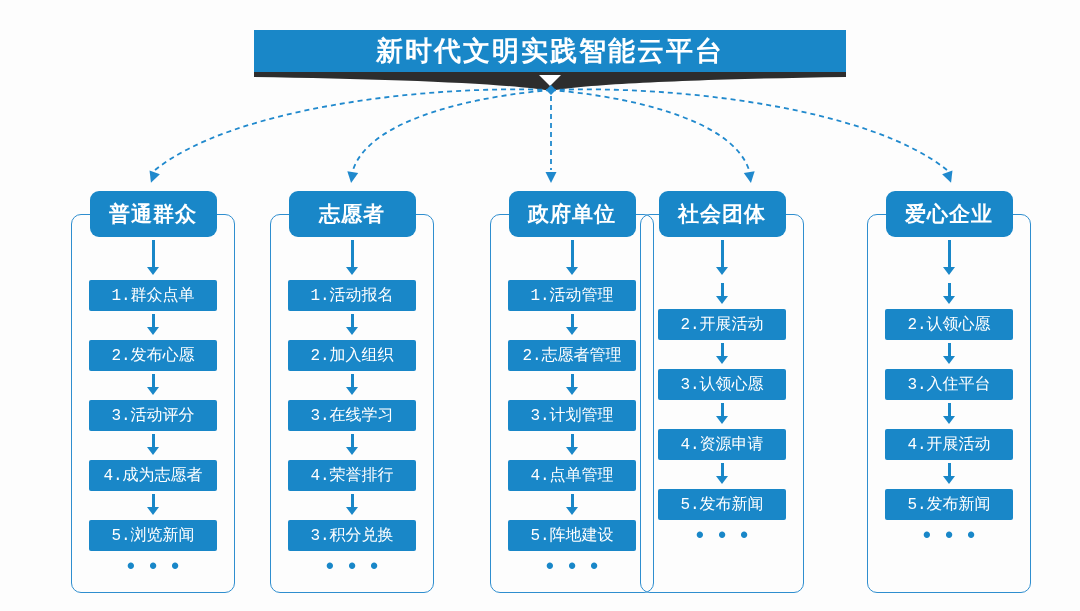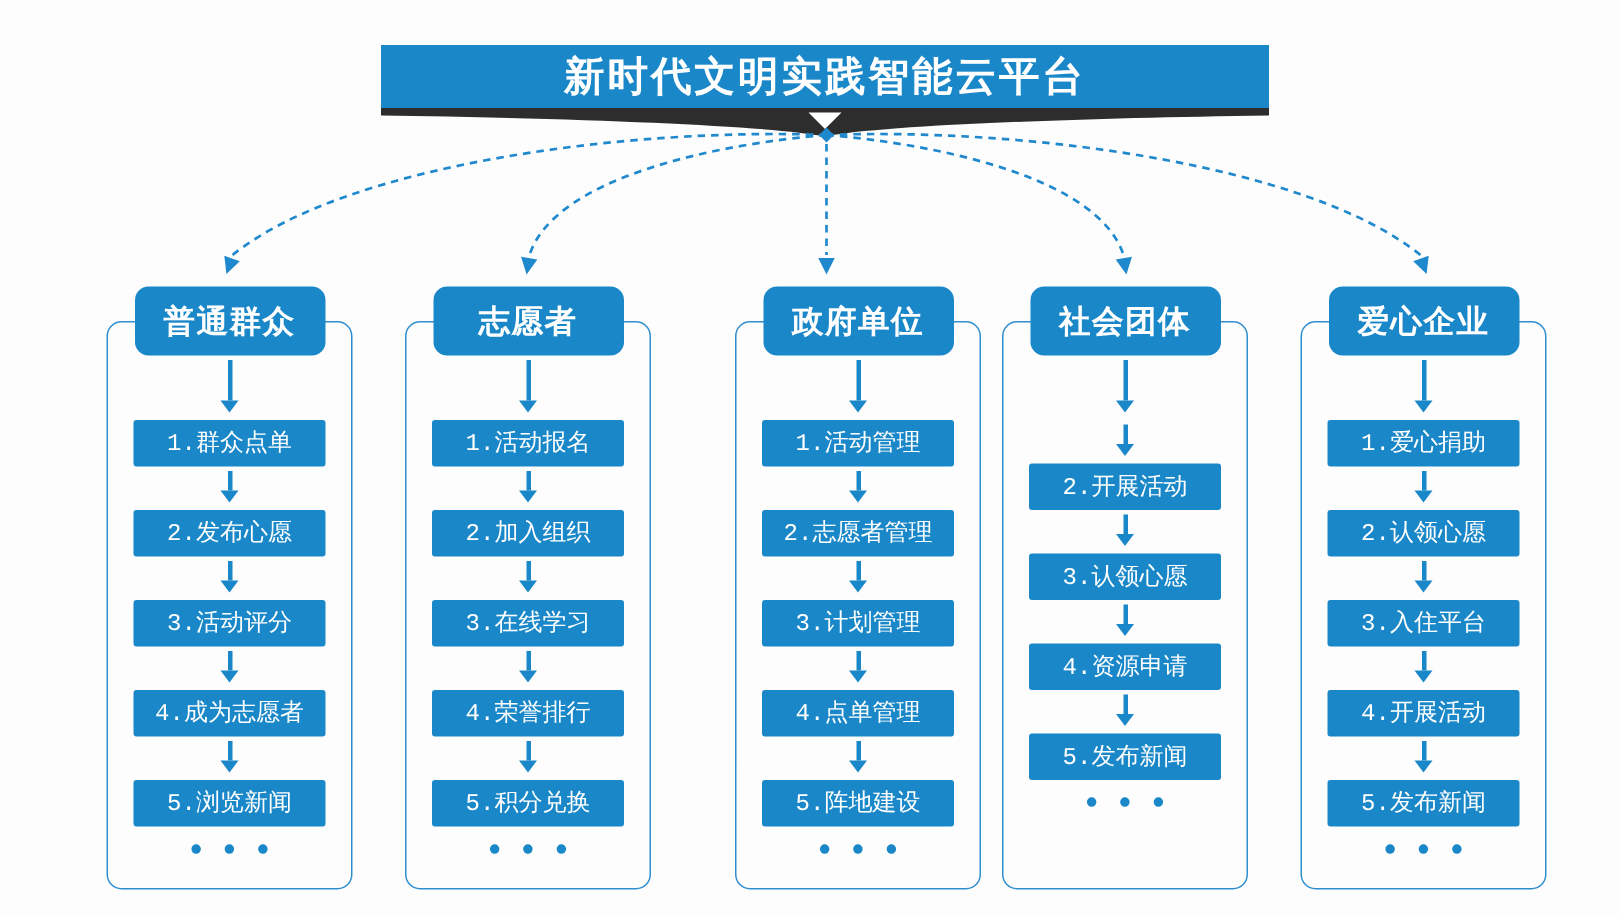--- a/index.html
+++ b/index.html
@@ -96,60 +96,59 @@
     <div class="col-header">志愿者</div>
     <div class="v-arrow long"></div>
     <div class="step">1.活动报名</div>
     <div class="v-arrow short"></div>
     <div class="step">2.加入组织</div>
     <div class="v-arrow short"></div>
     <div class="step">3.在线学习</div>
     <div class="v-arrow short"></div>
     <div class="step">4.荣誉排行</div>
     <div class="v-arrow short"></div>
-    <div class="step">5.积分兑换</div>
+    <div class="step">3.积分兑换</div>
     <div class="dots">•••</div>
   </div>
 
   <div class="column" style="left:490px">
     <div class="panel"></div>
     <div class="col-header">政府单位</div>
     <div class="v-arrow long"></div>
     <div class="step">1.活动管理</div>
     <div class="v-arrow short"></div>
     <div class="step">2.志愿者管理</div>
     <div class="v-arrow short"></div>
     <div class="step">3.计划管理</div>
     <div class="v-arrow short"></div>
     <div class="step">4.点单管理</div>
     <div class="v-arrow short"></div>
     <div class="step">5.阵地建设</div>
     <div class="dots">•••</div>
   </div>
 
-  <div class="column" style="left:668px">
+  <div class="column" style="left:640px">
     <div class="panel"></div>
     <div class="col-header">社会团体</div>
     <div class="v-arrow long"></div>
     <div class="v-arrow short"></div>
     <div class="step">2.开展活动</div>
     <div class="v-arrow short"></div>
     <div class="step">3.认领心愿</div>
     <div class="v-arrow short"></div>
     <div class="step">4.资源申请</div>
     <div class="v-arrow short"></div>
     <div class="step">5.发布新闻</div>
     <div class="dots">•••</div>
   </div>
 
   <div class="column" style="left:867px">
     <div class="panel"></div>
     <div class="col-header">爱心企业</div>
     <div class="v-arrow long"></div>
-    <div class="step">1.爱心捐助</div>
     <div class="v-arrow short"></div>
     <div class="step">2.认领心愿</div>
     <div class="v-arrow short"></div>
     <div class="step">3.入住平台</div>
     <div class="v-arrow short"></div>
     <div class="step">4.开展活动</div>
     <div class="v-arrow short"></div>
     <div class="step">5.发布新闻</div>
     <div class="dots">•••</div>
   </div>

